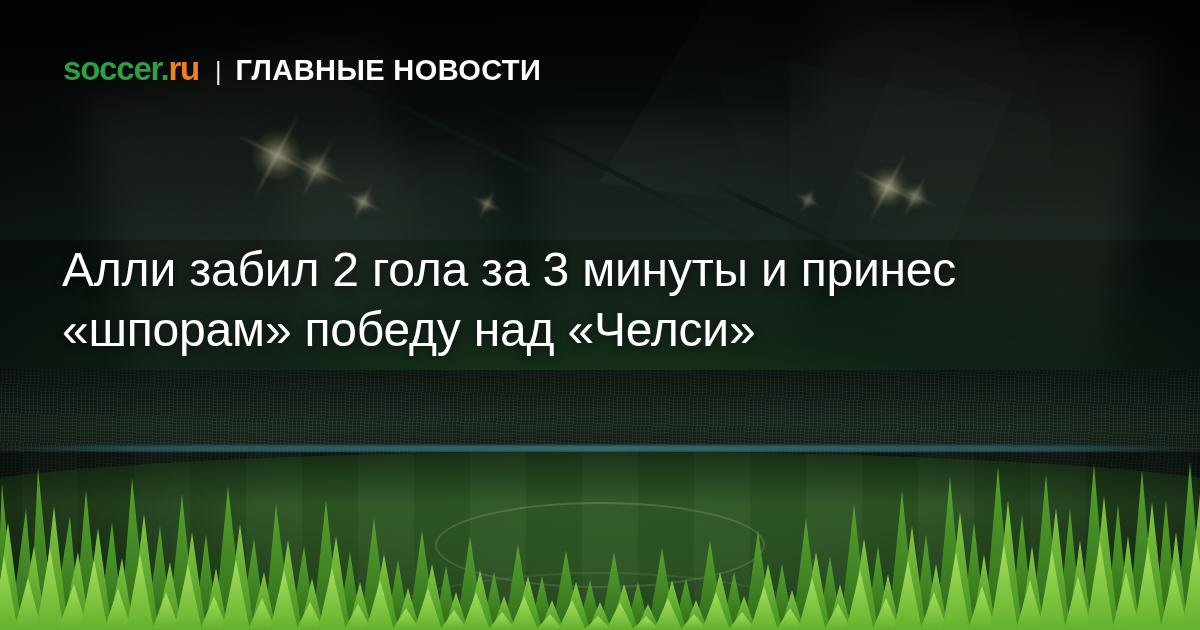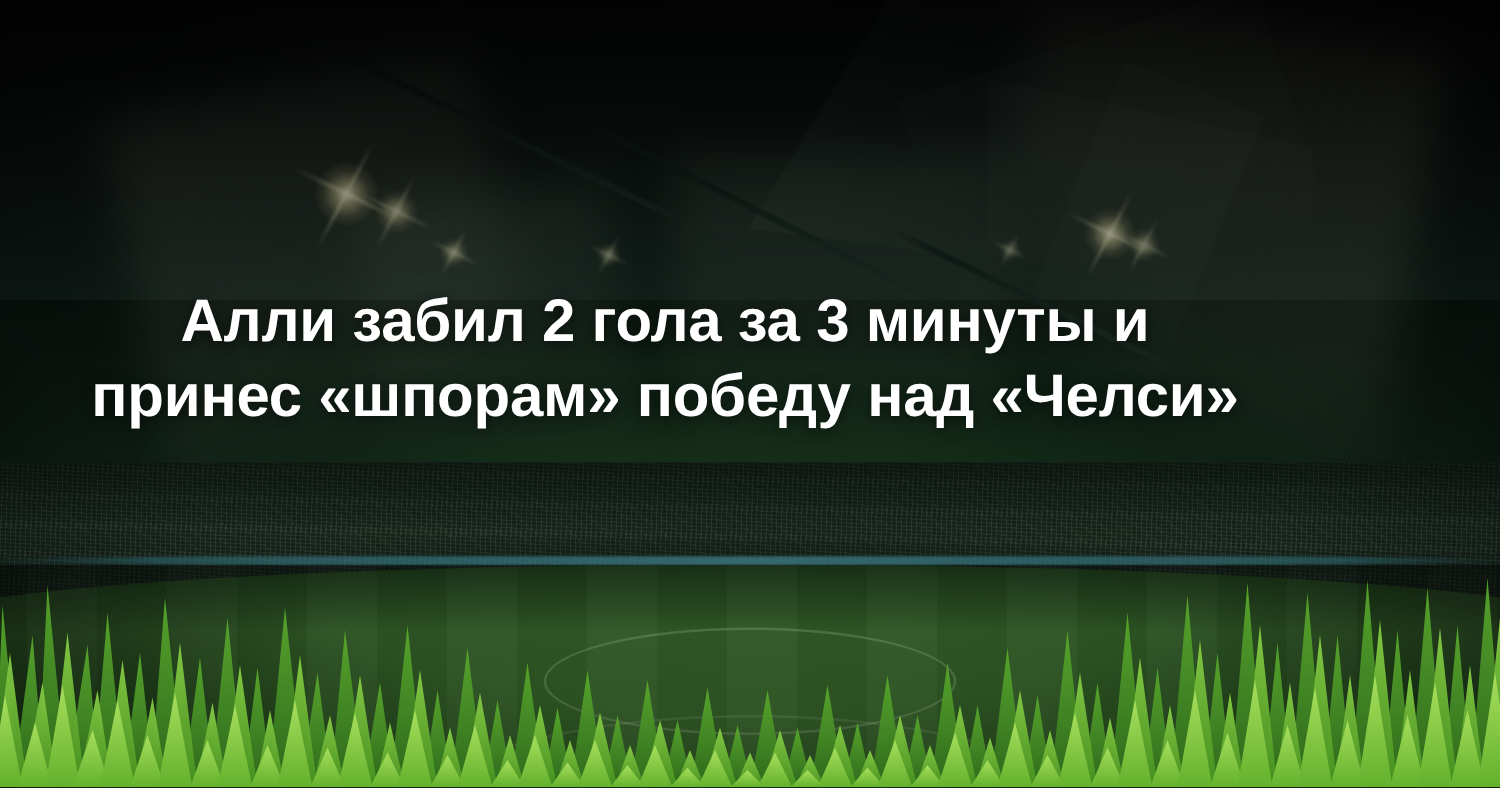--- a/index.html
+++ b/index.html
@@ -191,26 +191,25 @@
     color:#ffffff;font-size:25px;font-weight:400;
     margin:0 14px 0 16px;line-height:1;opacity:.93;
   }
   .kicker{
     color:#ffffff;font-size:29px;font-weight:bold;letter-spacing:.4px;
     line-height:1;white-space:nowrap;
   }
 
   
   .headline{
-    position:absolute;left:62px;top:228px;width:940px;
+    position:absolute;left:62px;top:240px;width:940px;
     color:#ffffff;
-    font-size:48px;line-height:60px;font-weight:700;
+    font-size:48px;line-height:60px;font-weight:400;
     letter-spacing:-0.2px;
     text-shadow:0 2px 10px rgba(0,0,0,.55);
-    text-align:center;
   }
 </style>
 </head>
 <body>
 
 <div class="card">
 
   <div class="bg-base"></div>
   <div class="bg-sky"></div>
 
@@ -424,16 +423,21 @@
           <path d="M1064 170 L1078 116 L1092 170Z"></path>
         <path d="M1086 170 L1100 80 L1114 170Z"></path>
           <path d="M1112 170 L1126 112 L1140 170Z"></path>
         <path d="M1134 170 L1148 86 L1162 170Z"></path>
           <path d="M1160 170 L1174 108 L1188 170Z"></path>
         <path d="M1182 170 L1196 78 L1210 170Z"></path>
       </g>
     </svg>
   </div>
 
+  <div class="header">
+    <div class="logo"><span class="word">soccer</span><span class="dot">.</span><span class="tld">ru</span></div>
+    <div class="sep">|</div>
+    <div class="kicker">ГЛАВНЫЕ НОВОСТИ</div>
+  </div>
 
   <div class="headline">Алли забил 2 гола за 3 минуты и принес «шпорам» победу над «Челси»</div>
 
 </div>
 
 </body></html>

